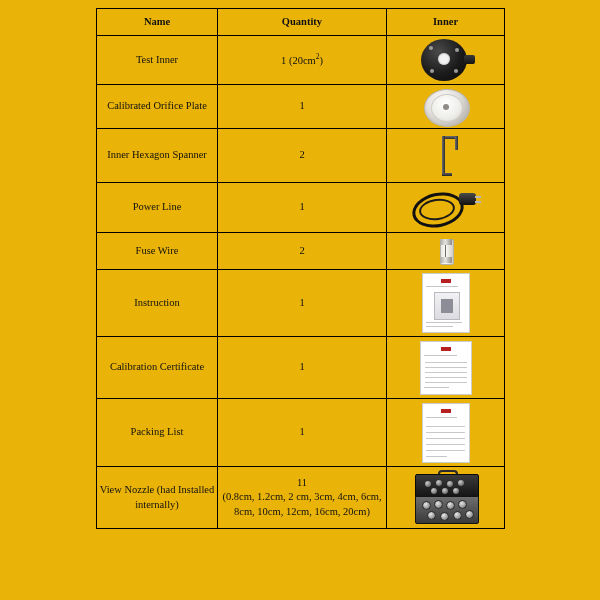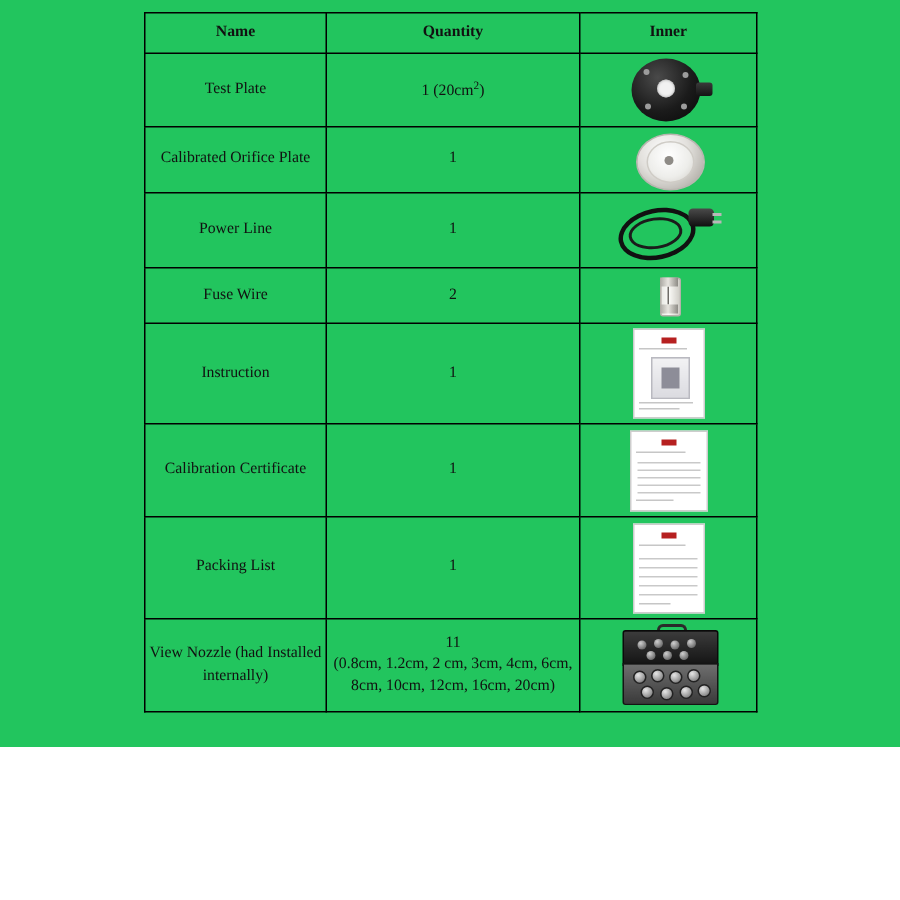--- a/index.html
+++ b/index.html
@@ -10,22 +10,22 @@
   body {
     width: 600px;
     height: 600px;
     font-family: "Liberation Serif", serif;
     color: #111;
     overflow: hidden;
   }
   #page {
     position: relative;
     width: 600px;
-    height: 498px;
-    background: #22c55e;
+    height: 600px;
+    background: #eab308;
   }
   table.parts {
     position: absolute;
     left: 96px;
     top: 8px;
     width: 408px;
     border-collapse: collapse;
     table-layout: fixed;
   }
   table.parts th, table.parts td {
@@ -252,21 +252,21 @@
     <thead>
       <tr>
         <th>Name</th>
         <th>Quantity</th>
         <th>Inner</th>
       </tr>
     </thead>
     <tbody>
 
       <tr style="height:48px;">
-        <td class="name">Test Plate</td>
+        <td class="name">Test Inner</td>
         <td class="qty">
           <span>1 (20cm</span><sup>2</sup><span>)</span>
         </td>
         <td class="view">
           <div class="viewcell">
             <div class="art-testhead">
               <div class="disc"></div>
               <div class="stub"></div>
               <div class="bolt b1"></div>
                 <div class="bolt b2"></div>
@@ -286,20 +286,34 @@
             <div class="art-orifice">
               <div class="ring"></div>
                 <div class="inner"></div>
                 <div class="center"></div>
             </div>
           </div>
         </td>
       </tr>
 
 
+      <tr style="height:54px;">
+        <td class="name">Inner Hexagon Spanner</td>
+        <td class="qty">2</td>
+        <td class="view">
+          <div class="viewcell">
+            <div class="art-hex">
+              <div class="short"></div>
+                <div class="long2"></div>
+              <div class="long"></div>
+                <div class="foot"></div>
+            </div>
+          </div>
+        </td>
+      </tr>
 
       <tr style="height:50px;margin-top:24px;">
         <td class="name">Power Line</td>
         <td class="qty">1</td>
         <td class="view">
           <div class="viewcell">
             <div class="art-power">
               <div class="coil"></div>
                 <div class="coil2"></div>
               <div class="plug"></div>

